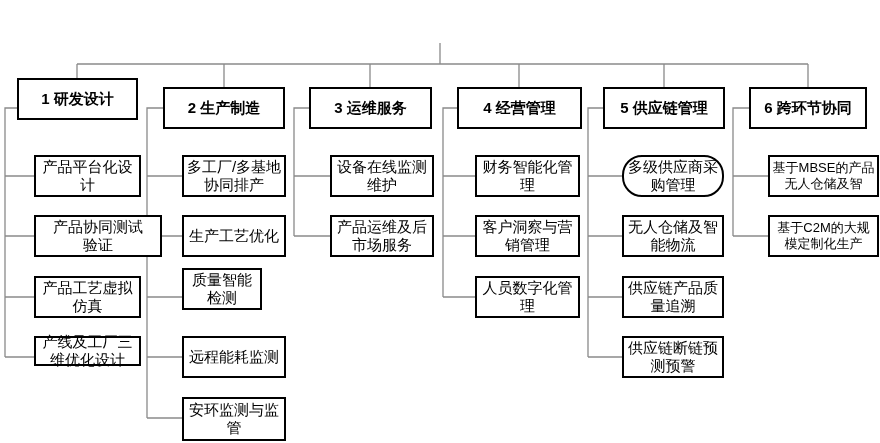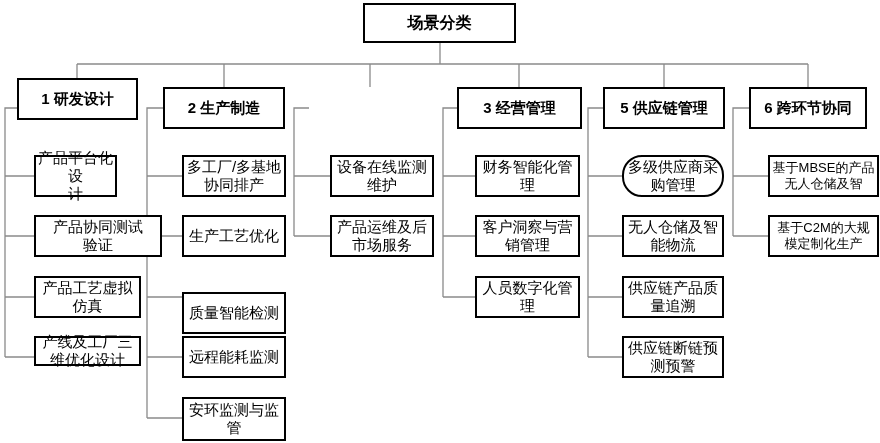--- a/index.html
+++ b/index.html
@@ -33,47 +33,47 @@
 
     <path d="M309 108 H294 V236 M294 176 H330 M294 236 H330"></path>
 
     <path d="M457 108 H443 V297 M443 176 H475 M443 236 H475 M443 297 H475"></path>
 
     <path d="M603 108 H588 V357 M588 176 H622 M588 236 H622 M588 297 H622 M588 357 H622"></path>
 
     <path d="M749 108 H733 V236 M733 176 H768 M733 236 H768"></path>
   </svg>
 
-  <div class="node root" style="left:363px;top:3px;width:153px;height:40px;">场景分类</div>
 
   <div class="node hdr" style="left:17px;top:78px;width:121px;height:42px;">1 研发设计</div>
-  <div class="node leaf" style="left:34px;top:155px;width:83px;height:42px;">产品平台化设
+  <div class="node leaf" style="left:34px;top:155px;width:107px;height:42px;">产品平台化设
 计</div>
   <div class="node leaf" style="left:34px;top:215px;width:128px;height:42px;">产品协同测试
 验证</div>
   <div class="node leaf" style="left:34px;top:276px;width:107px;height:42px;">产品工艺虚拟
 仿真</div>
   <div class="node leaf" style="left:34px;top:336px;width:107px;height:30px;">产线及工厂三
 维优化设计</div>
 
   <div class="node hdr" style="left:163px;top:87px;width:122px;height:42px;">2 生产制造</div>
   <div class="node leaf" style="left:182px;top:155px;width:104px;height:42px;">多工厂/多基地
 协同排产</div>
   <div class="node leaf" style="left:182px;top:215px;width:104px;height:42px;">生产工艺优化</div>
-  <div class="node leaf" style="left:182px;top:292px;width:104px;height:42px;">质量智能检测</div>
+  <div class="node leaf" style="left:182px;top:268px;width:80px;height:42px;">质量智能检测</div>
   <div class="node leaf" style="left:182px;top:336px;width:104px;height:42px;">远程能耗监测</div>
   <div class="node leaf" style="left:182px;top:397px;width:104px;height:44px;">安环监测与监
 管</div>
 
+  <div class="node hdr" style="left:309px;top:87px;width:123px;height:42px;">3 运维服务</div>
   <div class="node leaf" style="left:330px;top:155px;width:104px;height:42px;">设备在线监测
 维护</div>
   <div class="node leaf" style="left:330px;top:215px;width:104px;height:42px;">产品运维及后
 市场服务</div>
 
-  <div class="node hdr" style="left:457px;top:87px;width:125px;height:42px;">3 经营管理</div>
+  <div class="node hdr" style="left:457px;top:87px;width:125px;height:42px;">4 经营管理</div>
   <div class="node leaf" style="left:475px;top:155px;width:105px;height:42px;text-align:center;">财务智能化管
 理</div>
   <div class="node leaf" style="left:475px;top:215px;width:105px;height:42px;">客户洞察与营
 销管理</div>
   <div class="node leaf" style="left:475px;top:276px;width:105px;height:42px;">人员数字化管
 理</div>
 
   <div class="node hdr" style="left:603px;top:87px;width:122px;height:42px;">5 供应链管理</div>
   <div class="node leaf" style="left:622px;top:155px;width:102px;height:42px;border-radius:20px;">多级供应商采
 购管理</div>

